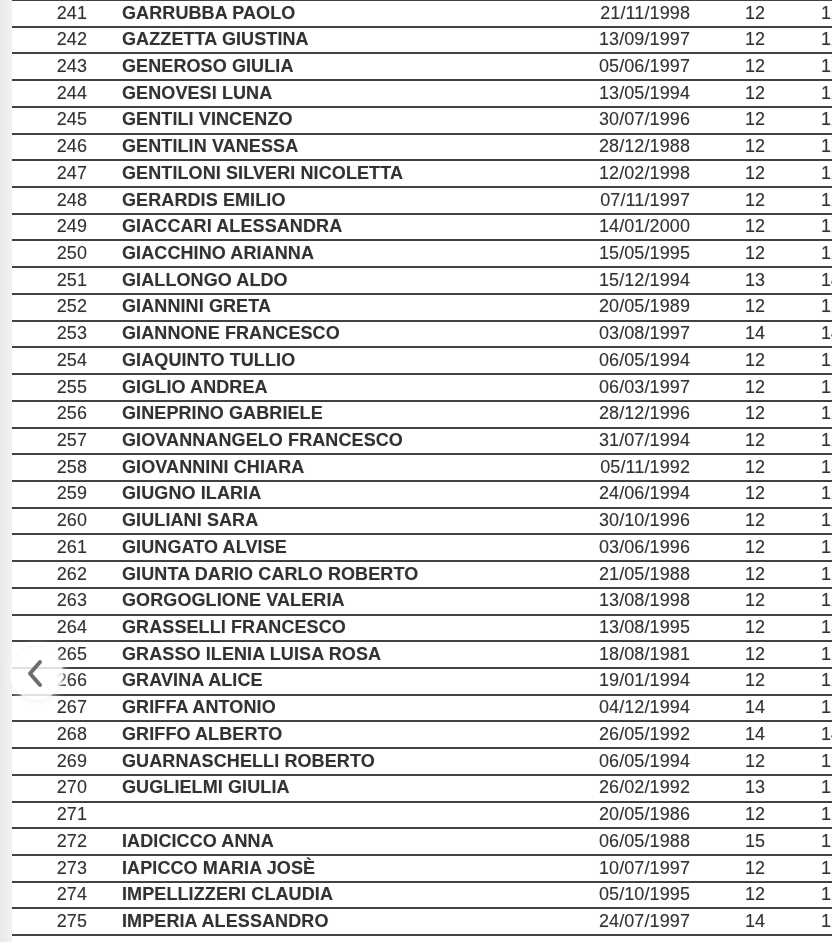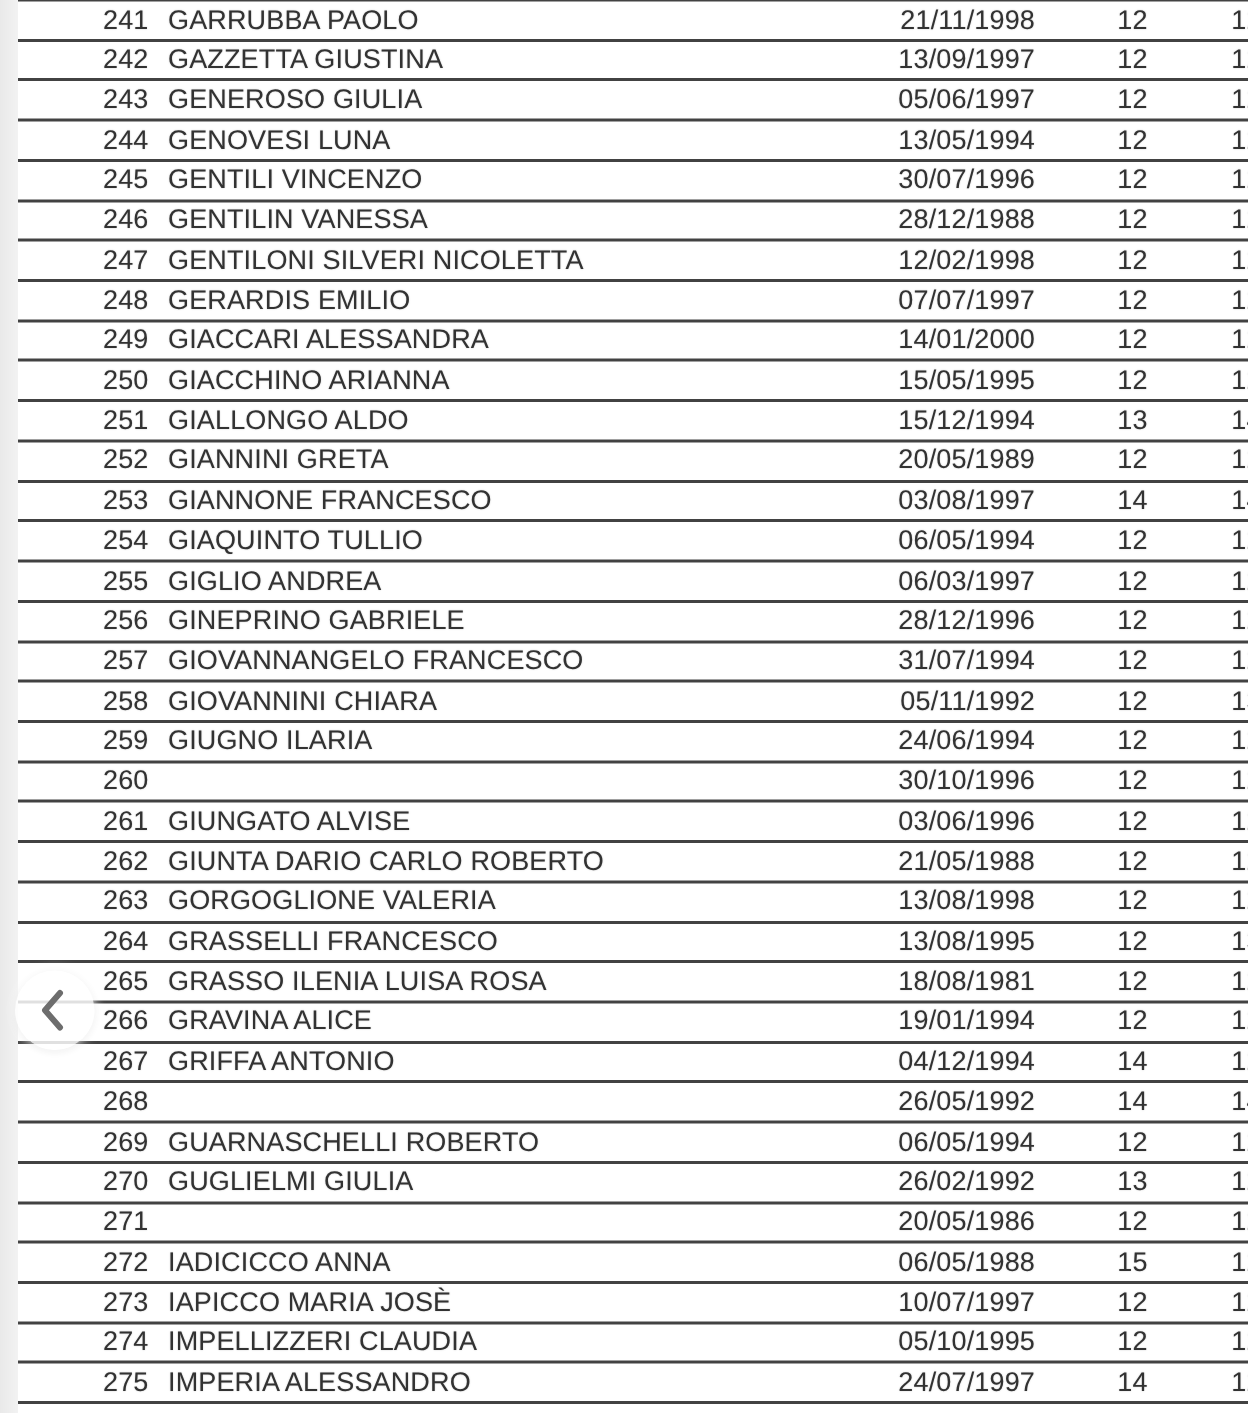--- a/index.html
+++ b/index.html
@@ -28,22 +28,22 @@
     background:transparent;
   }
   .cell {
     position:absolute; top:0; height:24px;
     display:flex; align-items:center;
     font-size:18px; color:#323232;
     letter-spacing:0.1px;
     text-shadow:0 0 1px rgba(70,70,70,0.35);
     white-space:nowrap;
   }
-  .c-num  { left:12px;   width:75px;  justify-content:flex-end; }
-  .c-name { left:100px;  width:380px; justify-content:flex-start; }
+  .c-num  { left:0px;   width:75px;  justify-content:flex-end; }
+  .c-name { left:110px;  width:380px; justify-content:flex-start;font-weight:bold; }
   .c-date { left:478px; width:200px; justify-content:flex-end; }
   .c-s1   { left:703px; width:80px;  justify-content:center; }
   .c-s2   { left:779px; width:80px;  justify-content:center; }
   .back-btn {
     position:absolute; left:10px; top:647px;
     width:53px; height:53px;
     border-radius:50%;
     background:rgba(255,255,255,0.84);
     box-shadow:0 0 8px rgba(255,255,255,0.95), 0 1px 5px rgba(0,0,0,0.10);
     display:flex; align-items:center; justify-content:center;
@@ -104,21 +104,21 @@
       <div class="row">
         <div class="cell c-num">247</div>
         <div class="cell c-name">GENTILONI SILVERI NICOLETTA</div>
         <div class="cell c-date">12/02/1998</div>
         <div class="cell c-s1">12</div>
         <div class="cell c-s2">12</div>
       </div>
       <div class="row">
         <div class="cell c-num">248</div>
         <div class="cell c-name">GERARDIS EMILIO</div>
-        <div class="cell c-date">07/07/1997</div>
+        <div class="cell c-date">07/11/1997</div>
         <div class="cell c-s1">12</div>
         <div class="cell c-s2">12</div>
       </div>
       <div class="row">
         <div class="cell c-num">249</div>
         <div class="cell c-name">GIACCARI ALESSANDRA</div>
         <div class="cell c-date">14/01/2000</div>
         <div class="cell c-s1">12</div>
         <div class="cell c-s2">12</div>
       </div>
@@ -187,20 +187,21 @@
       </div>
       <div class="row">
         <div class="cell c-num">259</div>
         <div class="cell c-name">GIUGNO ILARIA</div>
         <div class="cell c-date">24/06/1994</div>
         <div class="cell c-s1">12</div>
         <div class="cell c-s2">12</div>
       </div>
       <div class="row">
         <div class="cell c-num">260</div>
+        <div class="cell c-name">GIULIANI SARA</div>
         <div class="cell c-date">30/10/1996</div>
         <div class="cell c-s1">12</div>
         <div class="cell c-s2">12</div>
       </div>
       <div class="row">
         <div class="cell c-num">261</div>
         <div class="cell c-name">GIUNGATO ALVISE</div>
         <div class="cell c-date">03/06/1996</div>
         <div class="cell c-s1">12</div>
         <div class="cell c-s2">12</div>
@@ -242,20 +243,21 @@
       </div>
       <div class="row">
         <div class="cell c-num">267</div>
         <div class="cell c-name">GRIFFA ANTONIO</div>
         <div class="cell c-date">04/12/1994</div>
         <div class="cell c-s1">14</div>
         <div class="cell c-s2">12</div>
       </div>
       <div class="row">
         <div class="cell c-num">268</div>
+        <div class="cell c-name">GRIFFO ALBERTO</div>
         <div class="cell c-date">26/05/1992</div>
         <div class="cell c-s1">14</div>
         <div class="cell c-s2">14</div>
       </div>
       <div class="row">
         <div class="cell c-num">269</div>
         <div class="cell c-name">GUARNASCHELLI ROBERTO</div>
         <div class="cell c-date">06/05/1994</div>
         <div class="cell c-s1">12</div>
         <div class="cell c-s2">12</div>

